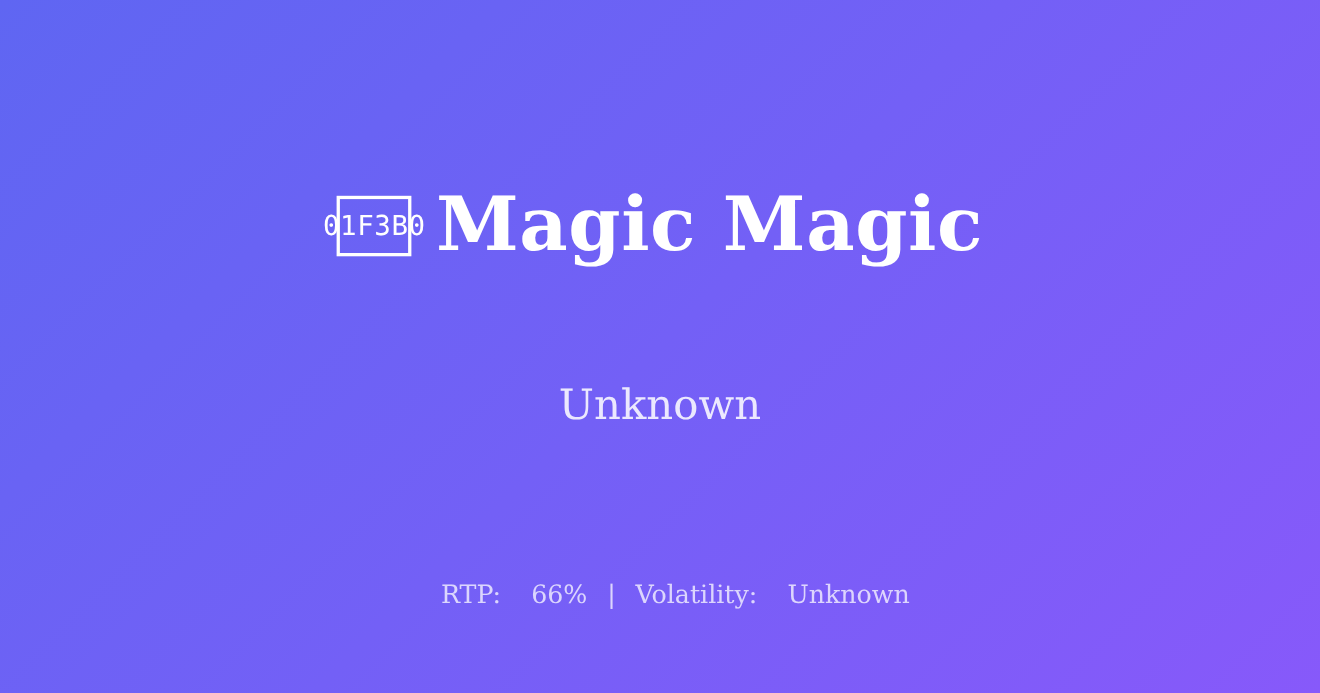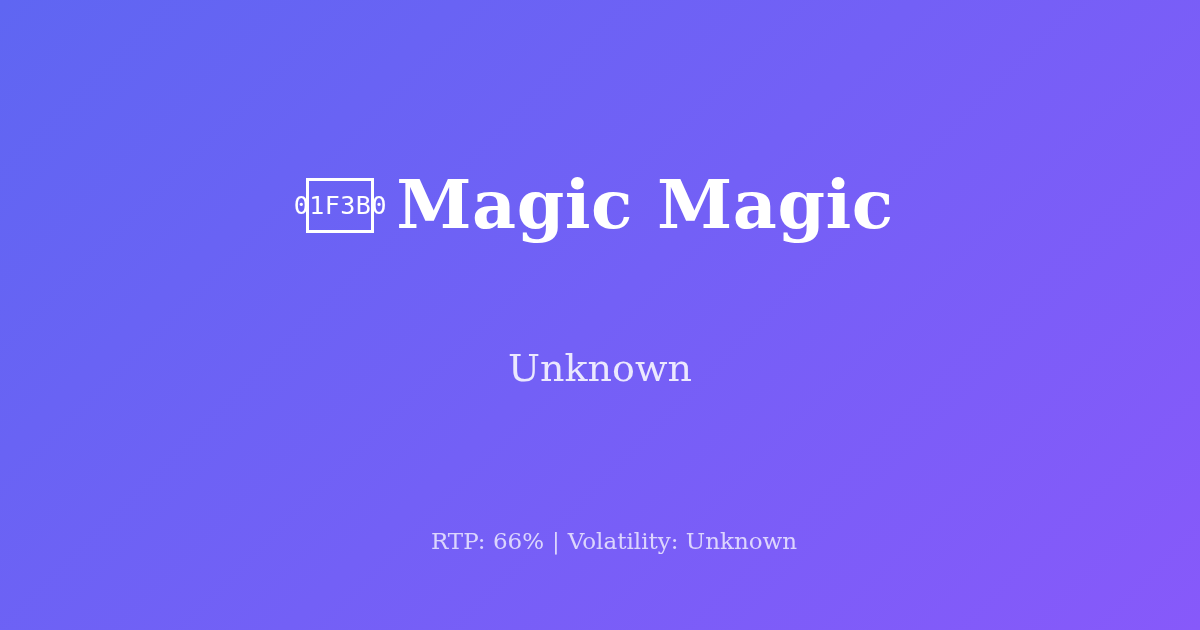--- a/index.html
+++ b/index.html
@@ -100,21 +100,21 @@
   }
 
   .meta-line {
     color: rgba(255, 255, 255, 0.74);
     font-family: "DejaVu Serif", "Liberation Serif", serif;
     font-weight: 400;
     font-size: 23px;
     white-space: nowrap;
     display: flex;
     align-items: flex-end;
-    gap: 0;
+    gap: 10px;
     margin-left: 28px;
   }
   .meta-sep {
     padding: 0 8px;
   }
 </style>
 </head>
 <body>
 
 <div class="og-card">

